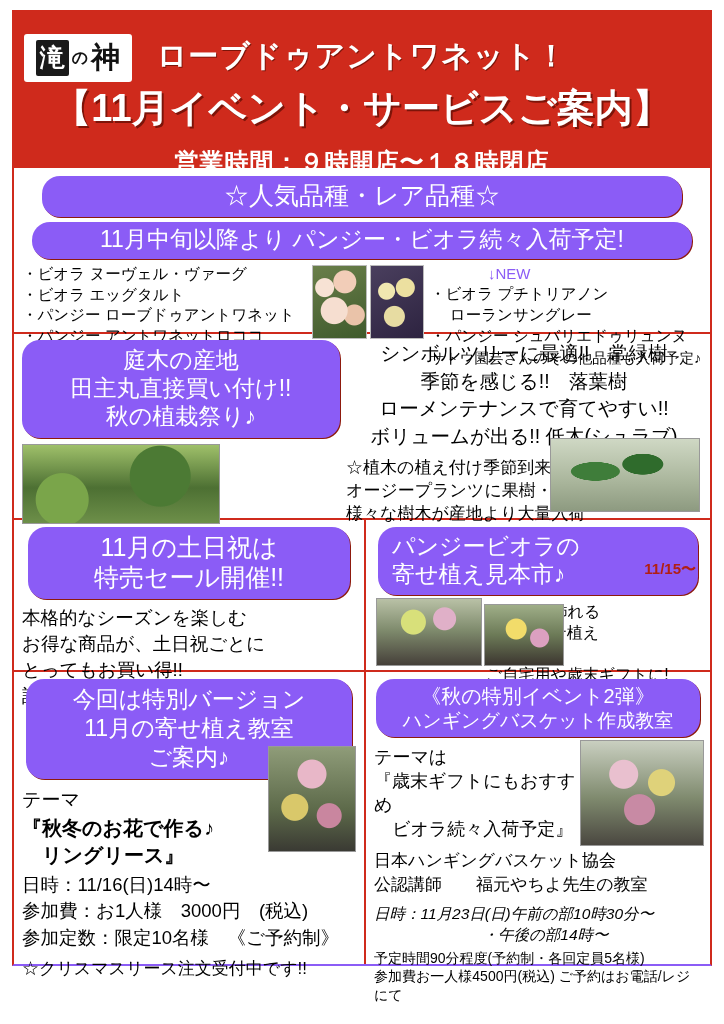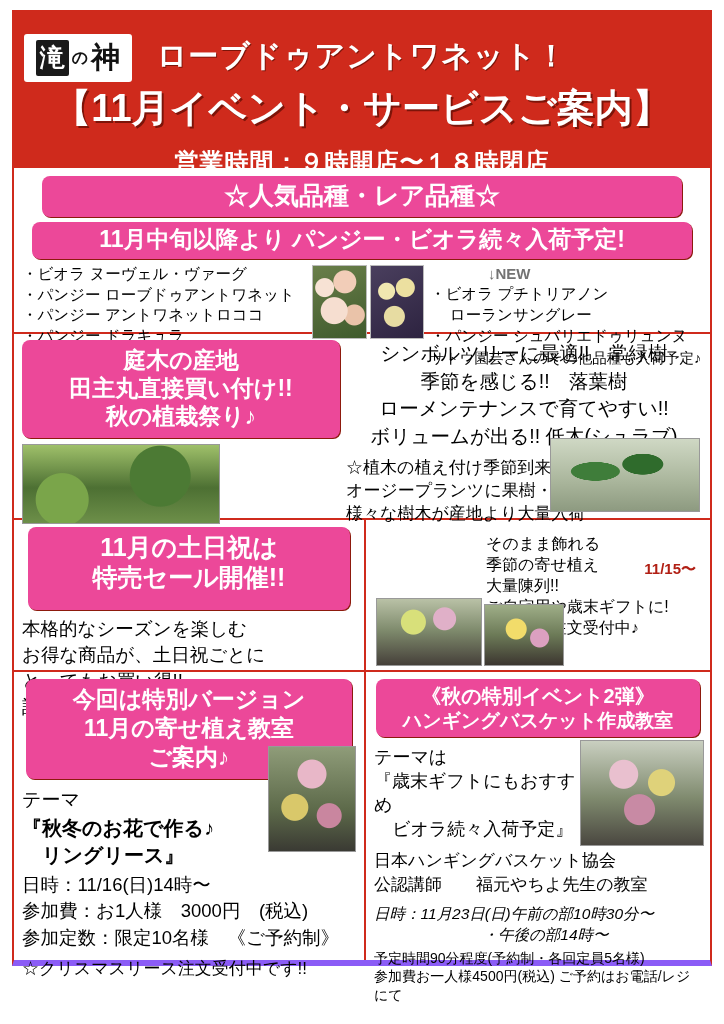--- a/index.html
+++ b/index.html
@@ -92,25 +92,25 @@
   }
 
   
   .section {
     border: 2px solid #cf2a1c;
     border-top: none;
     box-sizing: border-box;
     position: relative;
   }
   .redbar {
-    background: #ec4899;
+    background: #8b5cf6;
     color: #fff;
-    font-weight: bold;
+    font-weight: normal;
     text-align: center;
-    border-radius: 8px;
+    border-radius: 18px;
     box-shadow: 1px 1px 0 #8d1a0d;
     line-height: 1.18;
   }
 
   
   .sec1 { height: 166px; padding: 6px 8px 4px 8px; }
   .sec1 .bar1 {
     margin: 2px auto 0 auto;
     width: 640px;
     font-size: 25px;
@@ -130,22 +130,22 @@
   }
   .sec1 .leftlist { width: 290px; }
   .sec1 .photos {
     width: 112px;
     display: flex;
     gap: 3px;
     padding-top: 1px;
   }
   .sec1 .rightlist { flex: 1; padding-left: 6px; }
   .new-label {
-    color: #737373;
-    font-weight: bold;
+    color: #8b5cf6;
+    font-weight: normal;
     font-size: 15px;
     padding-left: 58px;
   }
   .sub-note { font-size: 14.5px; margin-top: 2px; }
 
   
   .ph { background-size: cover; background-position: center; border: 1px solid #bbb; }
   .ph-flower1 {
     background:
       radial-gradient(circle at 22% 30%, #f7e2d4 0 9px, rgba(0,0,0,0) 10px),
@@ -204,21 +204,21 @@
     border: 1px solid #999;
   }
 
   
   .sec3 { height: 152px; display: flex; }
   .sec3 .col { box-sizing: border-box; padding: 7px 8px 4px 8px; position: relative; }
   .sec3 .colA { width: 352px; border-right: 2px solid #cf2a1c; }
   .sec3 .colB { flex: 1; }
   .sec3 .barA {
     font-size: 25px;
-    padding: 5px 4px 18px 4px;
+    padding: 5px 4px 7px 4px;
     line-height: 1.2;
     margin: 0 6px;
   }
   .sec3 .bodyA {
     font-size: 18.5px;
     line-height: 1.4;
     margin-top: 6px;
   }
   .sec3 .barB {
     font-size: 23px;
@@ -261,21 +261,21 @@
     width: 78px;
     height: 60px;
     background:
       radial-gradient(circle at 40% 40%, #f2dc6a 0 10px, rgba(0,0,0,0) 11px),
       radial-gradient(circle at 70% 55%, #dca0c0 0 9px, rgba(0,0,0,0) 10px),
       linear-gradient(180deg, #9fae88 0%, #6c7a57 50%, #3c3630 100%);
     border: 1px solid #999;
   }
 
   
-  .sec4 { height: 294px; display: flex; border-bottom: 6px solid #8b5cf6; }
+  .sec4 { height: 294px; display: flex; border-bottom: 2px solid #8b5cf6; }
   .sec4 .col { box-sizing: border-box; padding: 7px 8px 4px 8px; position: relative; }
   .sec4 .colA { width: 352px; border-right: 2px solid #cf2a1c; }
   .sec4 .colB { flex: 1; }
   .sec4 .barA {
     font-size: 23px;
     padding: 6px 4px 8px 4px;
     line-height: 1.25;
     margin: 0 4px;
   }
   .sec4 .themeA { font-size: 19px; margin-top: 8px; }
@@ -367,20 +367,21 @@
     <div class="head-line2">【11月イベント・サービスご案内】</div>
     <div class="head-line3">営業時間：９時開店〜１８時閉店</div>
   </div>
 
   <div class="section sec1">
     <div class="redbar bar1">☆人気品種・レア品種☆</div>
     <div class="redbar bar2">11月中旬以降より パンジー・ビオラ続々入荷予定!</div>
     <div class="cols">
       <div class="leftlist">
         <div>・ビオラ ヌーヴェル・ヴァーグ</div>
+        <div>・ビオラ エッグタルト</div>
         <div>・パンジー ローブドゥアントワネット</div>
         <div>・パンジー アントワネットロココ</div>
         <div>・パンジー ドラキュラ</div>
       </div>
       <div class="photos">
         <div class="ph ph-flower1" style="width:54px;height:72px;"></div>
         <div class="ph ph-flower2" style="width:54px;height:72px;"></div>
       </div>
       <div class="rightlist">
         <div class="new-label">↓NEW</div>
@@ -424,20 +425,24 @@
         <div>特売セール開催!!</div>
       </div>
       <div class="bodyA">
         <div>本格的なシーズンを楽しむ</div>
         <div>お得な商品が、土日祝ごとに</div>
         <div>とってもお買い得!!</div>
         <div>詳細はSNS・HPにてご案内!!</div>
       </div>
     </div>
     <div class="col colB">
+      <div class="redbar barB">
+        <div>パンジービオラの</div>
+        <div>寄せ植え見本市♪</div>
+      </div>
       <div class="dateB">11/15〜</div>
       <div class="bodyB">
         <div>そのまま飾れる</div>
         <div>季節の寄せ植え</div>
         <div>大量陳列!!</div>
         <div>ご自宅用や歳末ギフトに!</div>
         <div>寄せ植え注文受付中♪</div>
       </div>
       <div class="potpic ph"></div>
       <div class="potpic2 ph"></div>

